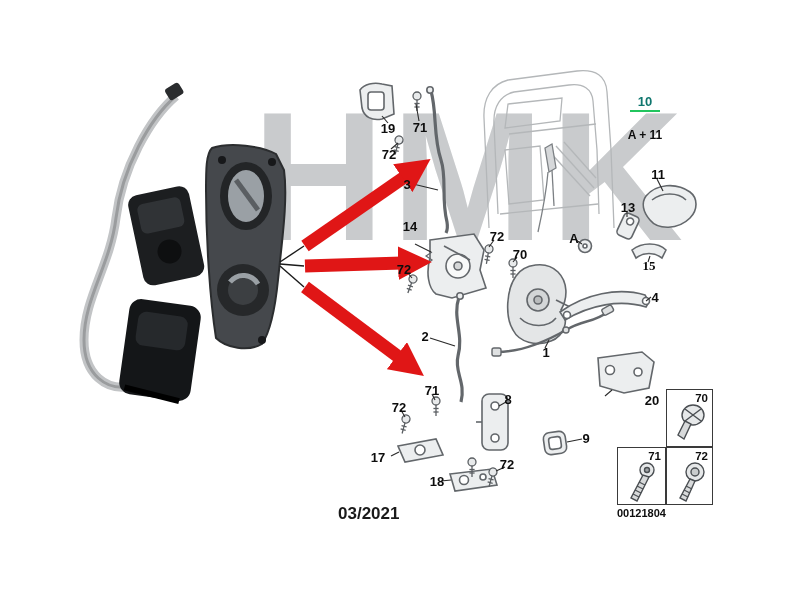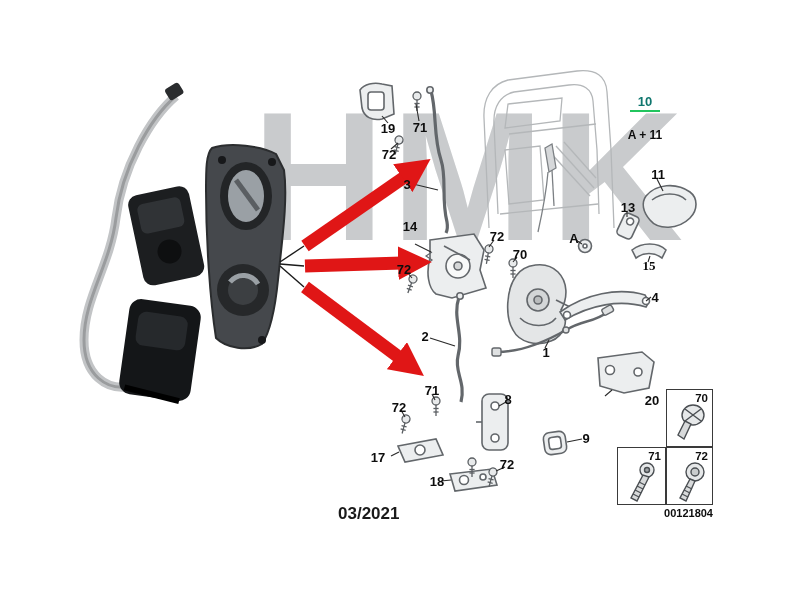--- a/index.html
+++ b/index.html
@@ -26,21 +26,21 @@
 
   
   .legend { position:absolute; left:617px; top:389px; width:96px; height:116px; z-index:5; }
   .cell { position:absolute; border:1.5px solid #3a3a3a; background:#ffffff; }
   .cell-70 { right:0; top:0; width:47px; height:58px; }
   .cell-71 { left:0;  top:58px; width:49px; height:58px; }
   .cell-72 { right:0; top:58px; width:47px; height:58px; }
   .cell-num { position:absolute; top:2px; right:4px; font-weight:bold; font-size:11.5px; color:#0d0d0d; }
   .cell svg { position:absolute; left:2px; top:12px; }
 
-  .part-number { position:absolute; left:617px; top:507px; width:96px; text-align:right; font-weight:bold; font-size:11px; color:#0d0d0d; z-index:5; }
+  .part-number { position:absolute; left:617px; top:507px; width:96px; text-align:left; font-weight:bold; font-size:11px; color:#0d0d0d; z-index:5; }
   .date { position:absolute; left:338px; top:504px; font-weight:bold; font-size:17px; color:#1a1a1a; z-index:5; }
 </style>
 </head>
 <body>
 
 <div id="canvas">
 
   <div class="wm" id="wm-top">HMK</div>
 
   <svg id="art" width="800" height="598" viewBox="0 0 800 598">

